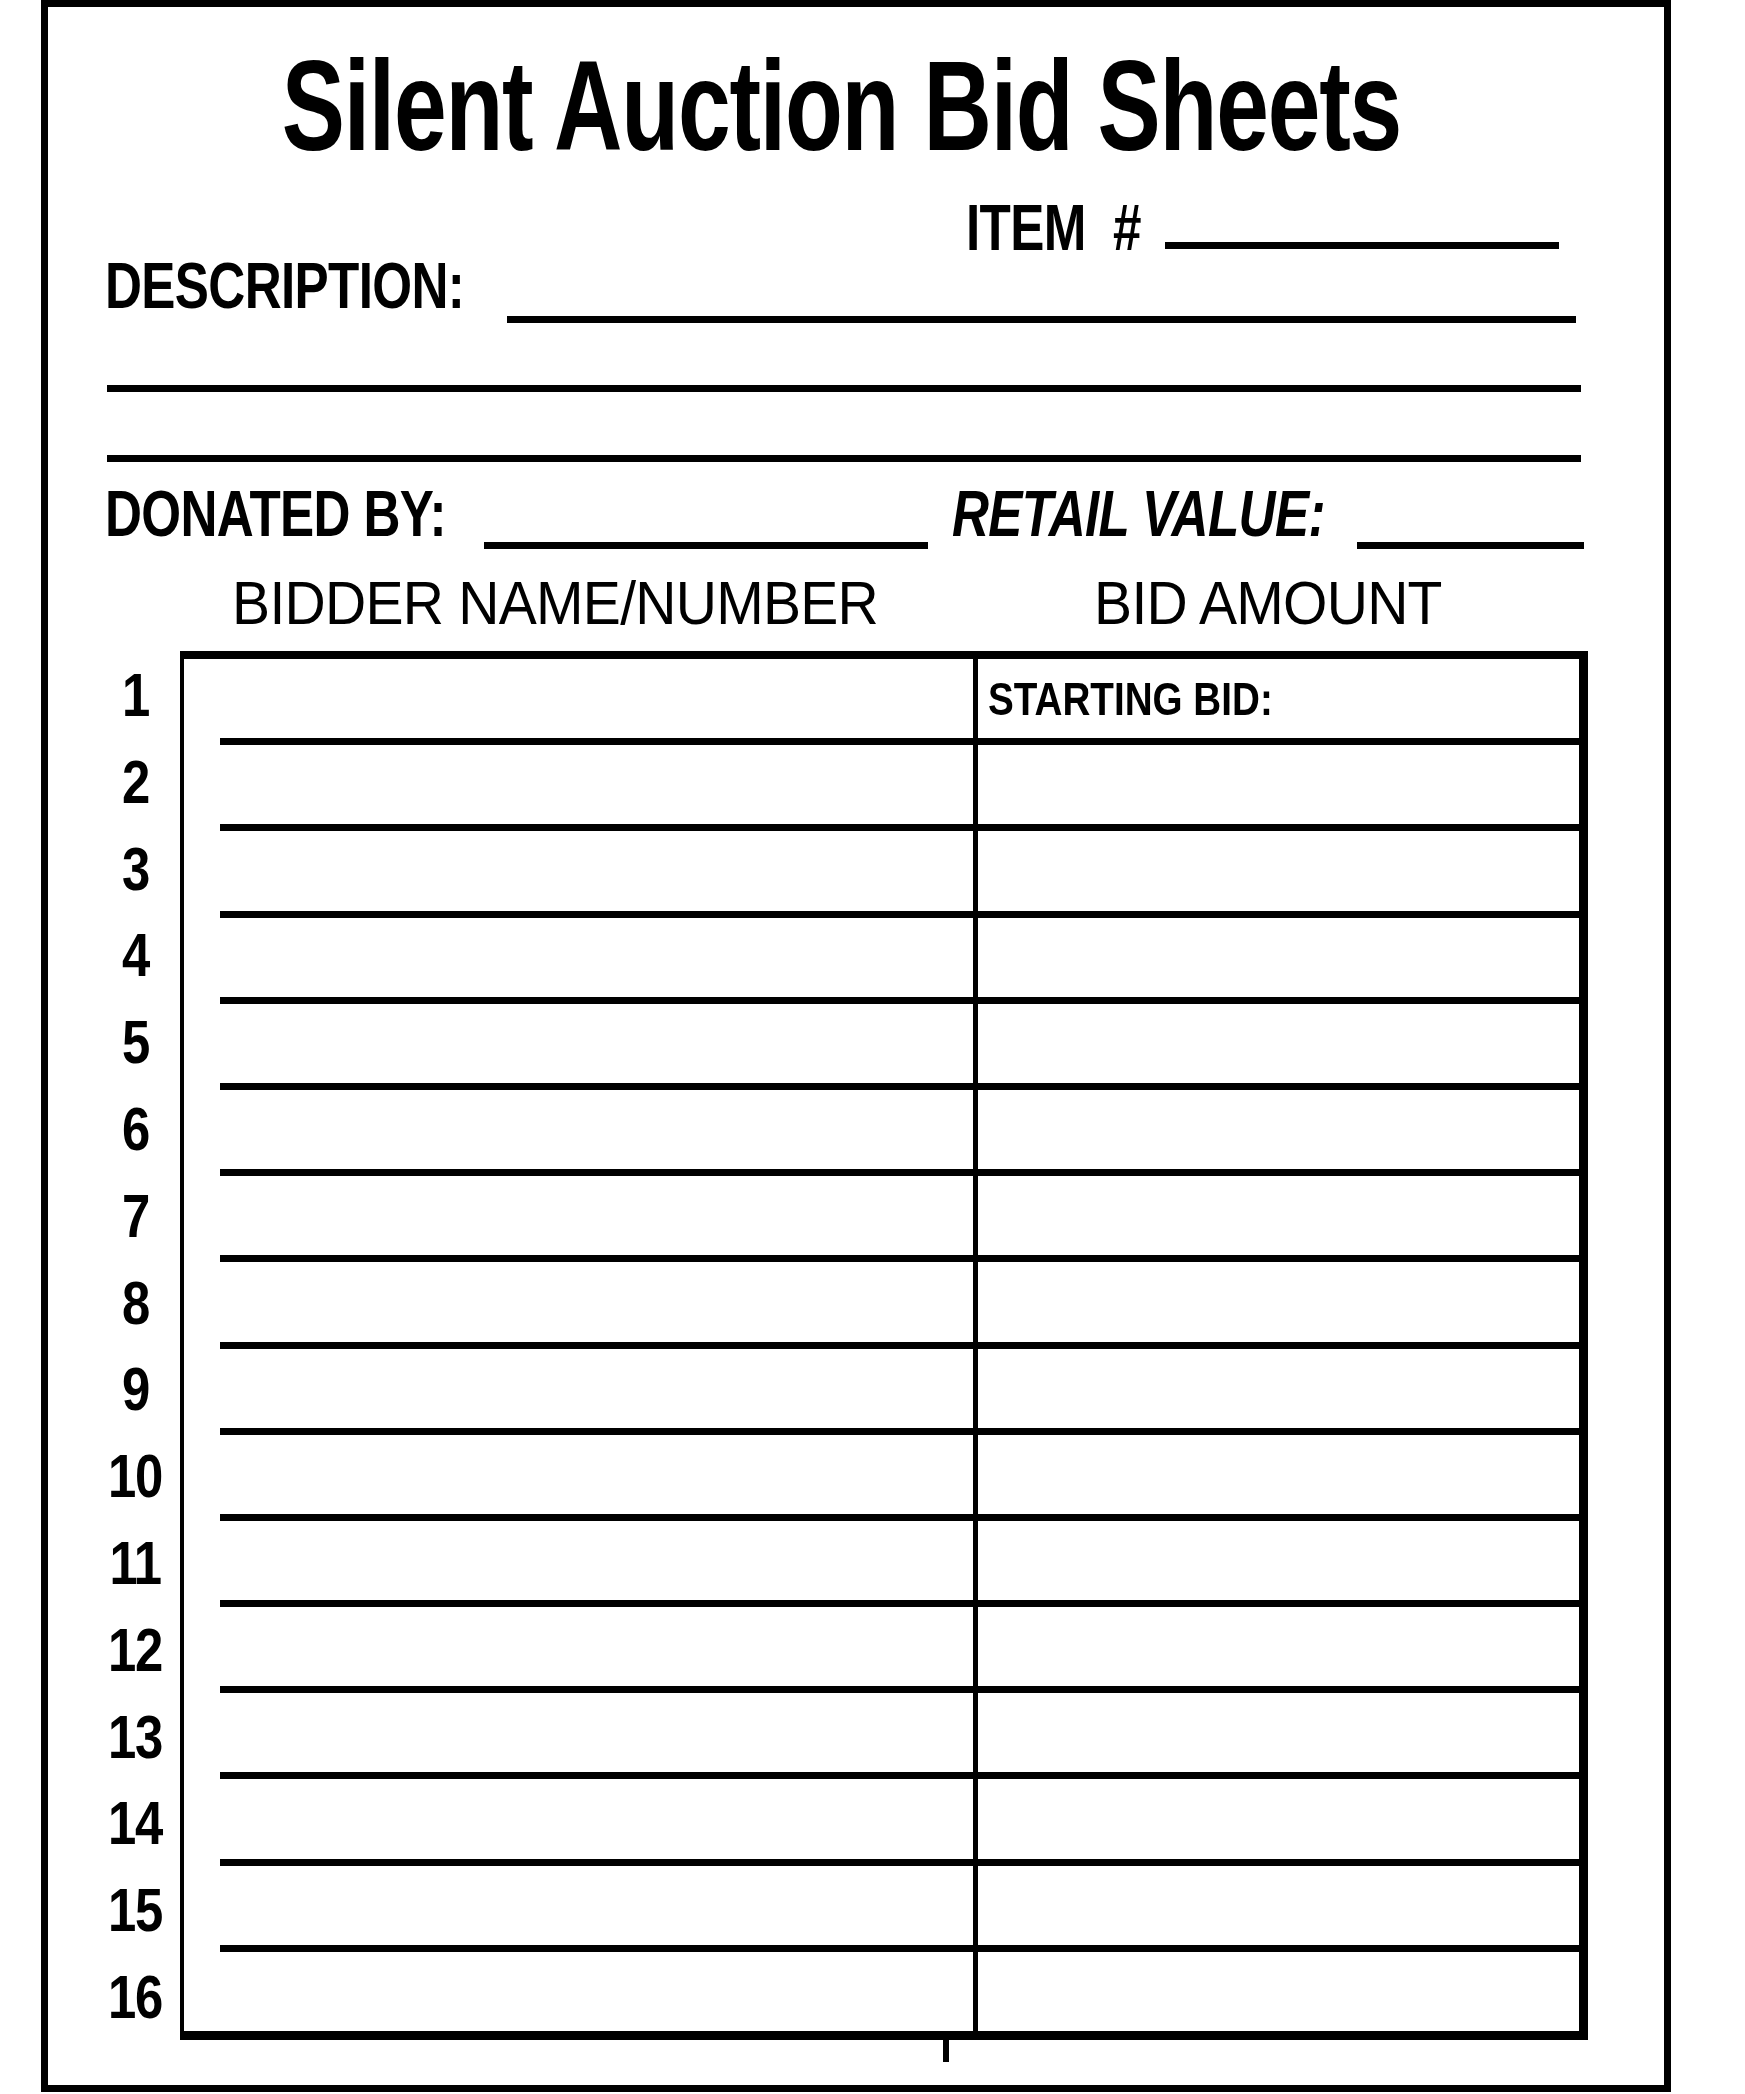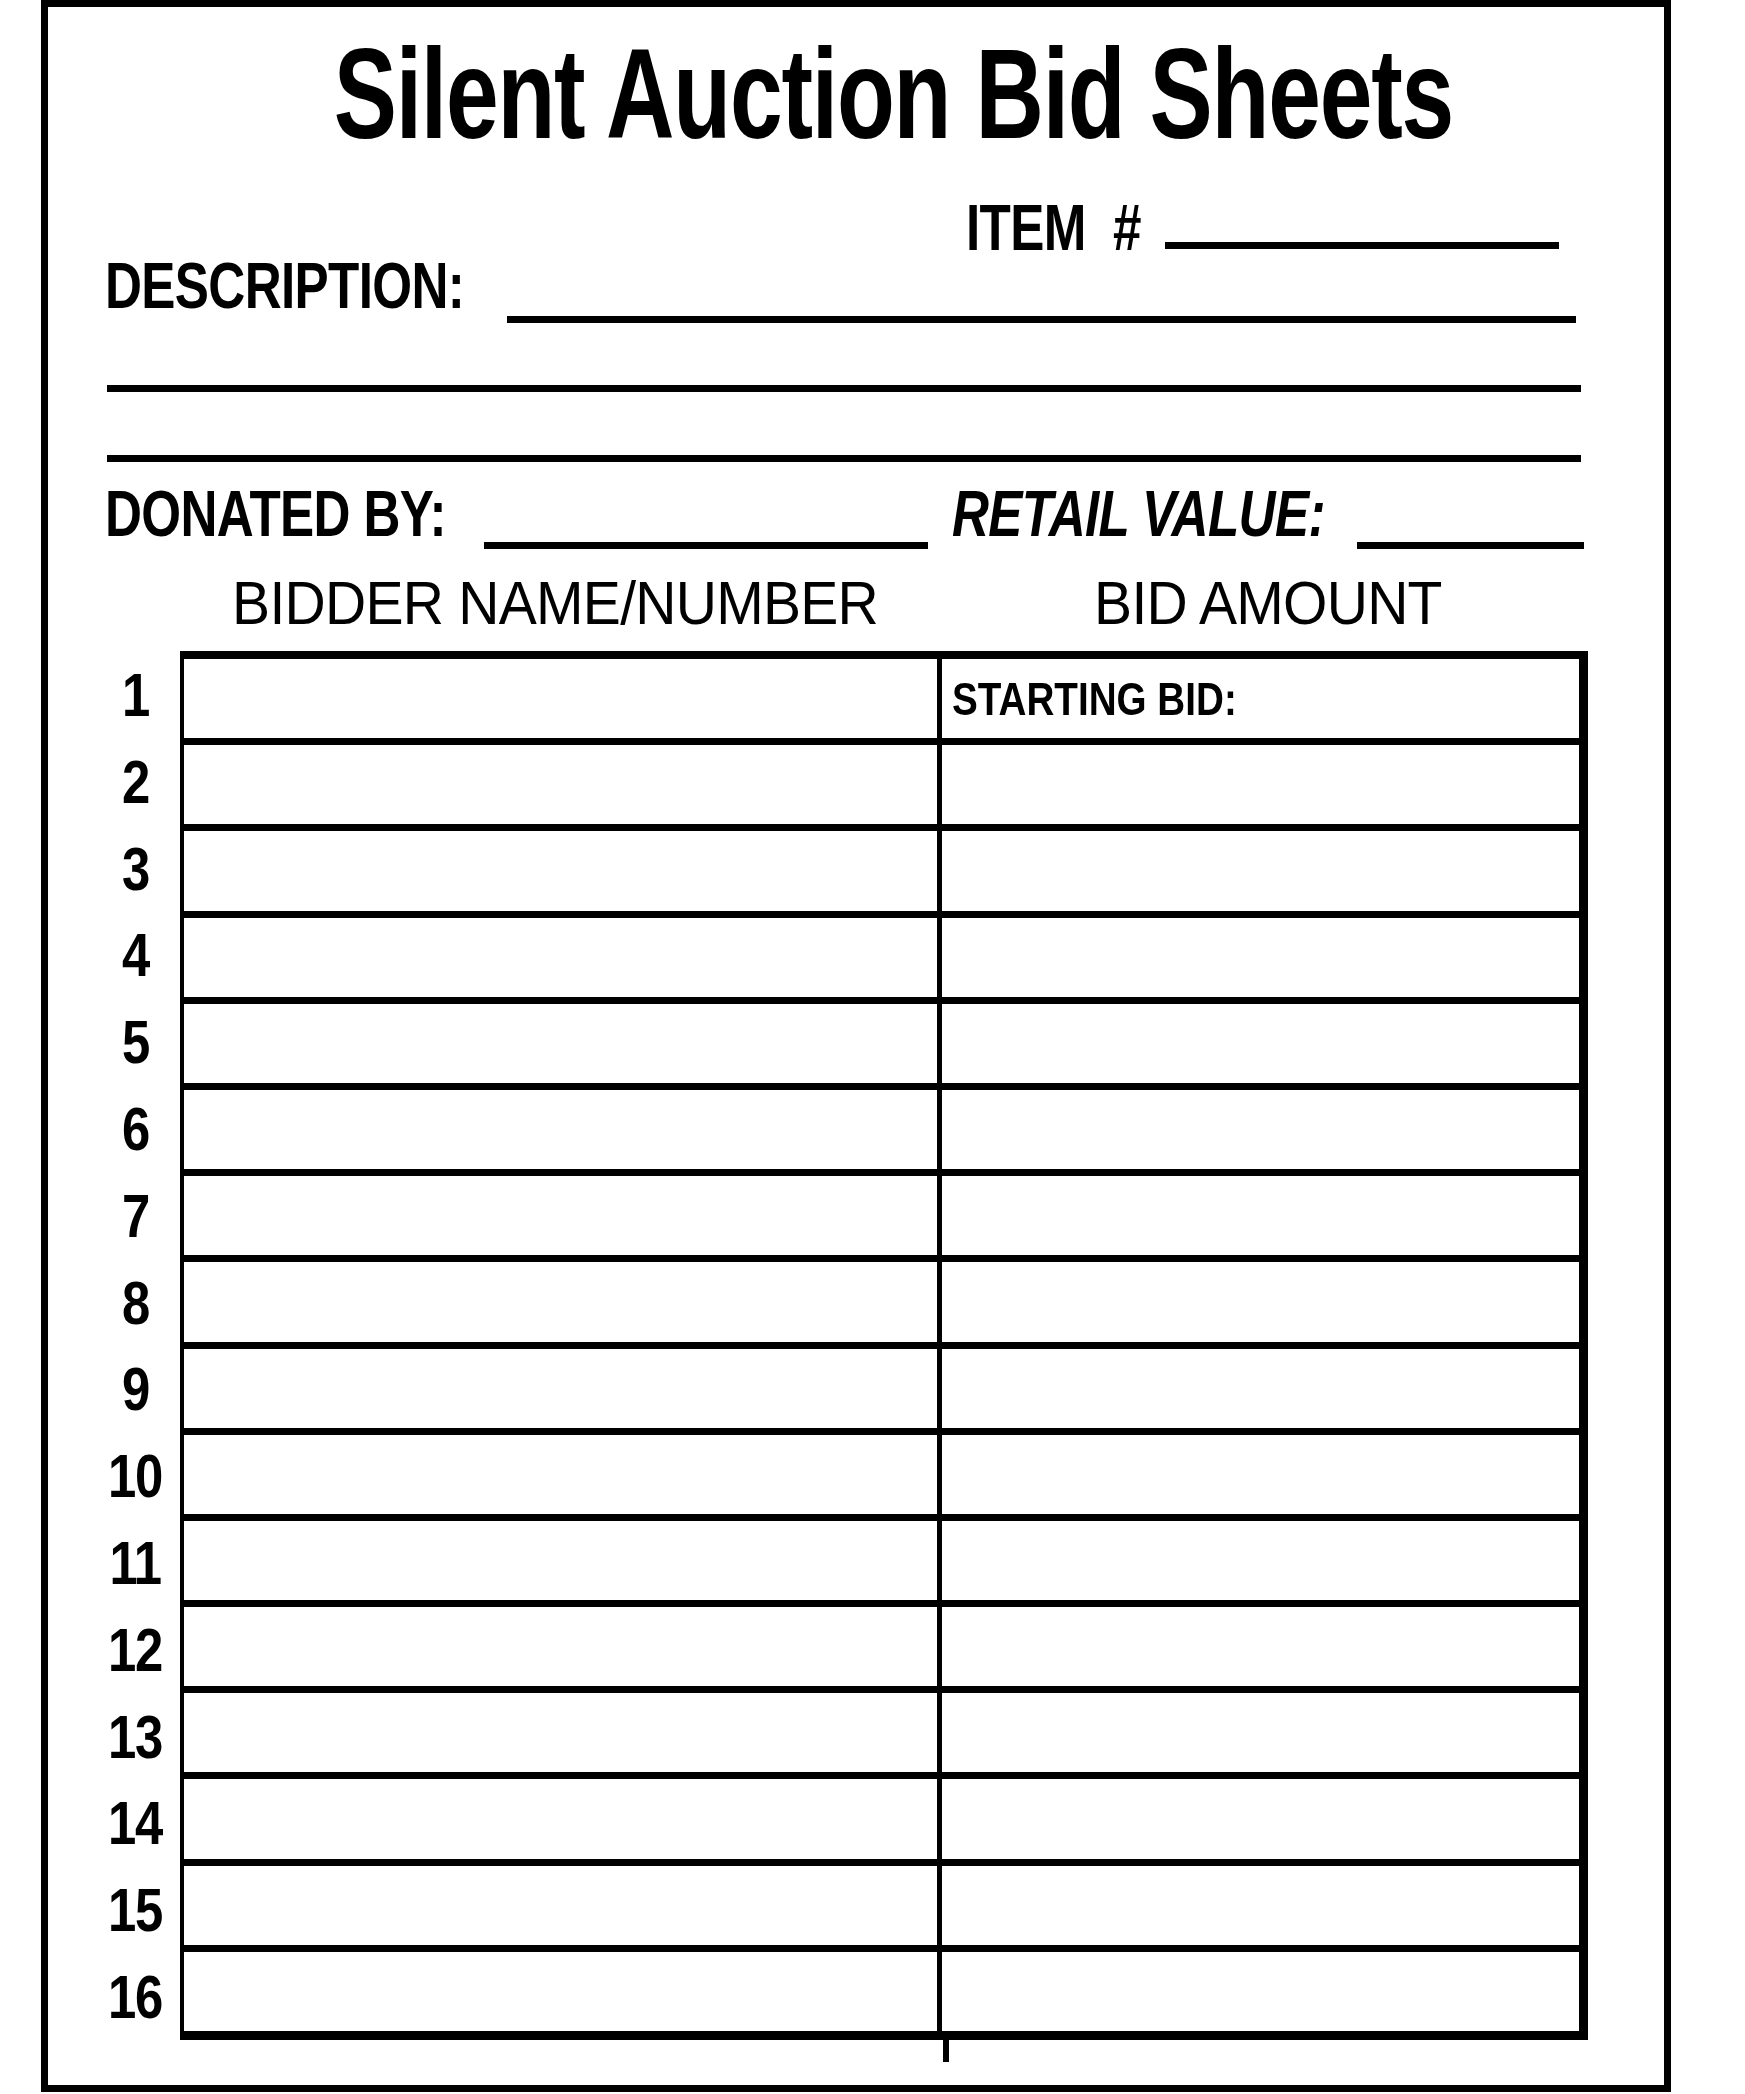--- a/index.html
+++ b/index.html
@@ -14,21 +14,21 @@
   .frame{
     position:absolute;left:41px;top:0;width:1630px;height:2092px;
     border:7.4px solid #000;box-sizing:border-box;
   }
   
   .cx{display:inline-block;transform:scaleX(0.8);transform-origin:0 50%;white-space:pre;}
   .cxc{display:inline-block;transform:scaleX(0.8);transform-origin:50% 50%;white-space:pre;}
   .title{
     position:absolute;left:0;width:1642px;top:30px;
     font-size:128px;line-height:128px;font-weight:bold;
-    text-align:right;margin:0;letter-spacing:-1.6px;padding-left:8px;
+    text-align:center;margin:12px;letter-spacing:-1.6px;padding-left:8px;
   }
   .title .cxc{transform:scaleX(0.74);}
   .lbl{
     position:absolute;font-size:64px;line-height:64px;font-weight:bold;
     letter-spacing:-0.8px;white-space:pre;
   }
   .lbl-item{left:966px;top:196px;}
   .lbl-desc{left:105px;top:254px;}
   .lbl-donated{left:105px;top:482px;}
   .lbl-retail{left:952px;top:482px;font-style:italic;}
@@ -55,21 +55,21 @@
     font-size:62px;font-weight:bold;letter-spacing:-1.6px;
   }
   .num .cxc{transform:scaleX(0.82);}
   .bid-table{
     position:absolute;left:180px;top:651px;width:1408px;height:1389px;
     box-sizing:border-box;
     border:8.2px solid #000;
     border-left-width:4.9px;border-right-width:9px;border-bottom-width:9.8px;
     display:flex;flex-direction:column;
   }
-  .trow{flex:1;display:flex;border-bottom:7.4px solid #000;box-sizing:border-box;min-height:0;}
+  .trow{flex:1;display:flex;border-bottom:7.4px solid #000;box-sizing:border-box;min-height:0;margin-left:36px;}
   .trow:last-child{border-bottom:none;}
   .cell{box-sizing:border-box;min-width:0;}
   .cell-bidder{width:758px;border-right:5.7px solid #000;}
   .cell-bid{flex:1;display:flex;align-items:center;padding-left:9.8px;}
   .sb{font-size:46px;line-height:46px;font-weight:bold;letter-spacing:0;}
   .sb .cx{transform:scaleX(0.84);}
   .tick{position:absolute;left:943px;top:2038px;width:5.7px;height:24px;background:#000;}
 </style>
 </head>
 <body>

